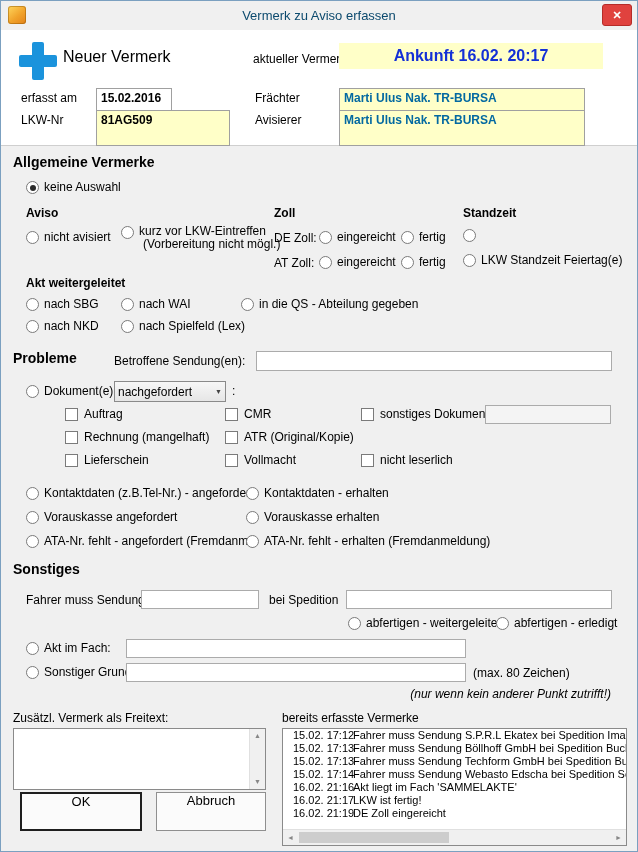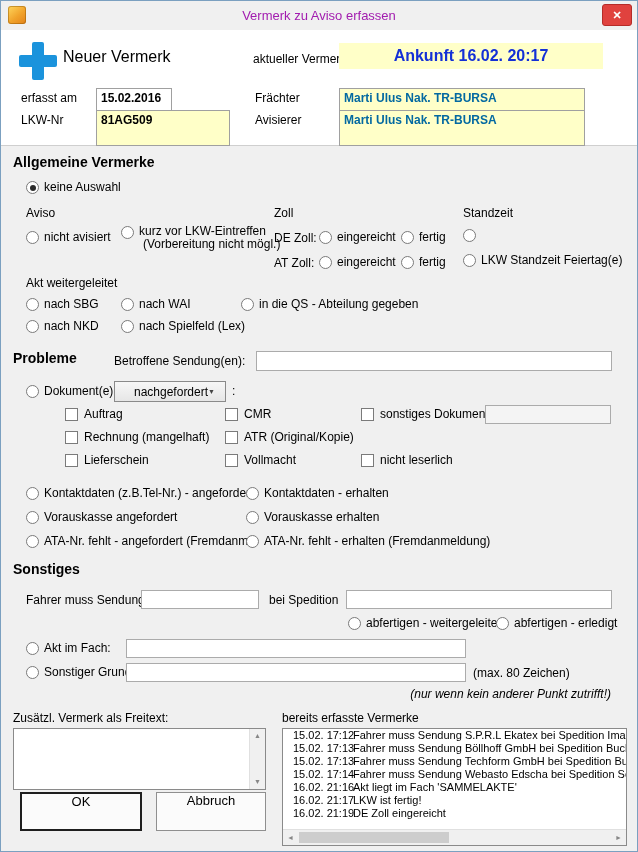--- a/index.html
+++ b/index.html
@@ -1,22 +1,22 @@
 <!DOCTYPE html>
 <html><head>
 <meta charset="utf-8">
 <style>
   html,body{margin:0;padding:0}
   body{width:638px;height:852px;font-family:"Liberation Sans",sans-serif;font-size:12px;color:#000;background:#fff}
   #window{position:relative;width:638px;height:852px;background:#f0f0f0;border:1px solid #7ba0c0;box-sizing:border-box;overflow:hidden}
   .lab{position:absolute;white-space:nowrap;line-height:15px}
   .h{position:absolute;font-weight:bold;font-size:14px;white-space:nowrap}
-  .sh{position:absolute;font-weight:normal;font-size:12px;white-space:nowrap}
+  .sh{position:absolute;font-weight:bold;font-size:12px;white-space:nowrap}
   .titlebar{position:absolute;left:0;top:0;width:100%;height:29px}
-  .title{position:absolute;left:0;right:0;top:7px;text-align:center;font-size:13px;color:#a21caf}
+  .title{position:absolute;left:0;right:0;top:7px;text-align:center;font-size:13px;color:#0c4a6e}
   .appicon{position:absolute;left:7px;top:5px;width:18px;height:18px;border-radius:3px;
     background:linear-gradient(140deg,#ffd75e 0%,#f1a32b 55%,#e2821a 100%);
     box-shadow:inset 0 0 0 1px rgba(140,85,0,.45)}
   .closebtn{position:absolute;right:5px;top:3px;width:28px;height:20px;background:#e0423e;border:1px solid #b52c28;
     border-radius:3px;color:#fff;font-size:11px;font-weight:bold;display:flex;align-items:center;justify-content:center;cursor:pointer}
   .headpanel{position:absolute;left:0;top:29px;width:100%;height:115px;background:#fff;border-bottom:1px solid #cfcfcf}
   .plus{position:absolute;left:18px;top:41px;width:38px;height:38px}
   .plus::before{content:"";position:absolute;left:0;top:13px;width:38px;height:12px;background:#1b93dc;border-radius:2px}
   .plus::after{content:"";position:absolute;left:13px;top:0;width:12px;height:38px;background:#1b93dc;border-radius:2px}
   .apptitle{position:absolute;left:62px;top:47px;font-size:16px;font-weight:normal}
@@ -29,21 +29,21 @@
   input.ti{position:absolute;height:20px;border:1px solid #ababab;background:#fff;font:12px "Liberation Sans",sans-serif;
     padding:0 3px;box-sizing:border-box;outline:none}
   .radio{position:absolute;display:flex;gap:5px;align-items:flex-start;line-height:15px;white-space:nowrap;cursor:default}
   .rb{flex:none;width:13px;height:13px;margin-top:1px;border:1px solid #7a7a7a;border-radius:50%;background:#fff;
     position:relative;box-sizing:border-box}
   .rb.on::after{content:"";position:absolute;left:2.5px;top:2.5px;width:6px;height:6px;border-radius:50%;background:#2b2b2b}
   .check{position:absolute;display:flex;gap:6px;align-items:center;line-height:15px;white-space:nowrap;cursor:default}
   .cb{flex:none;width:13px;height:13px;border:1px solid #7a7a7a;background:#fff;box-sizing:border-box}
   .combo{position:absolute;left:113px;top:380px;width:112px;height:21px;border:1px solid #8a8a8a;
     background:linear-gradient(#f7f7f7,#e6e6e6);display:flex;align-items:center;justify-content:space-between;
-    padding:0 19px;box-sizing:border-box;cursor:pointer}
+    padding:0 3px;box-sizing:border-box;cursor:pointer}
   .combo .arr{font-size:7px;color:#444}
   .it{font-style:italic}
   .freebox{position:absolute;left:12px;top:727px;width:253px;height:62px;border:1px solid #8a8a8a;background:#fff;box-sizing:border-box}
   .freebox textarea{position:absolute;left:0;top:0;width:234px;height:58px;border:none;resize:none;outline:none;
     font:12px "Liberation Sans",sans-serif;padding:2px 3px;box-sizing:border-box;background:transparent}
   .vscroll{position:absolute;right:0;top:0;bottom:0;width:16px;background:#f0f0f0;border-left:1px solid #e0e0e0;
     display:flex;flex-direction:column;justify-content:space-between;align-items:center;padding:3px 0;box-sizing:border-box}
   .sarr{font-size:7px;color:#868686;line-height:8px}
   .listbox{position:absolute;left:281px;top:727px;width:345px;height:118px;border:1px solid #8a8a8a;background:#fff;
     box-sizing:border-box;overflow:hidden}

